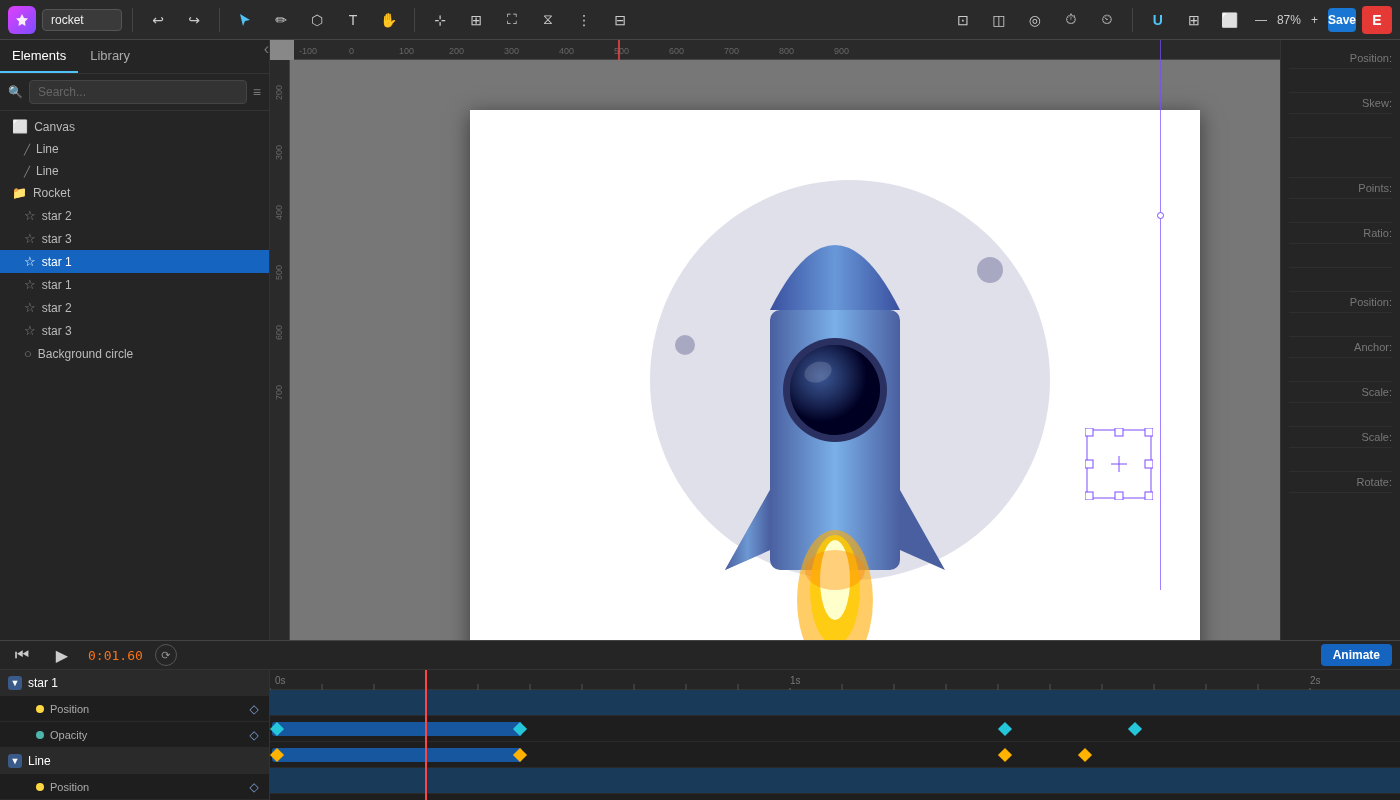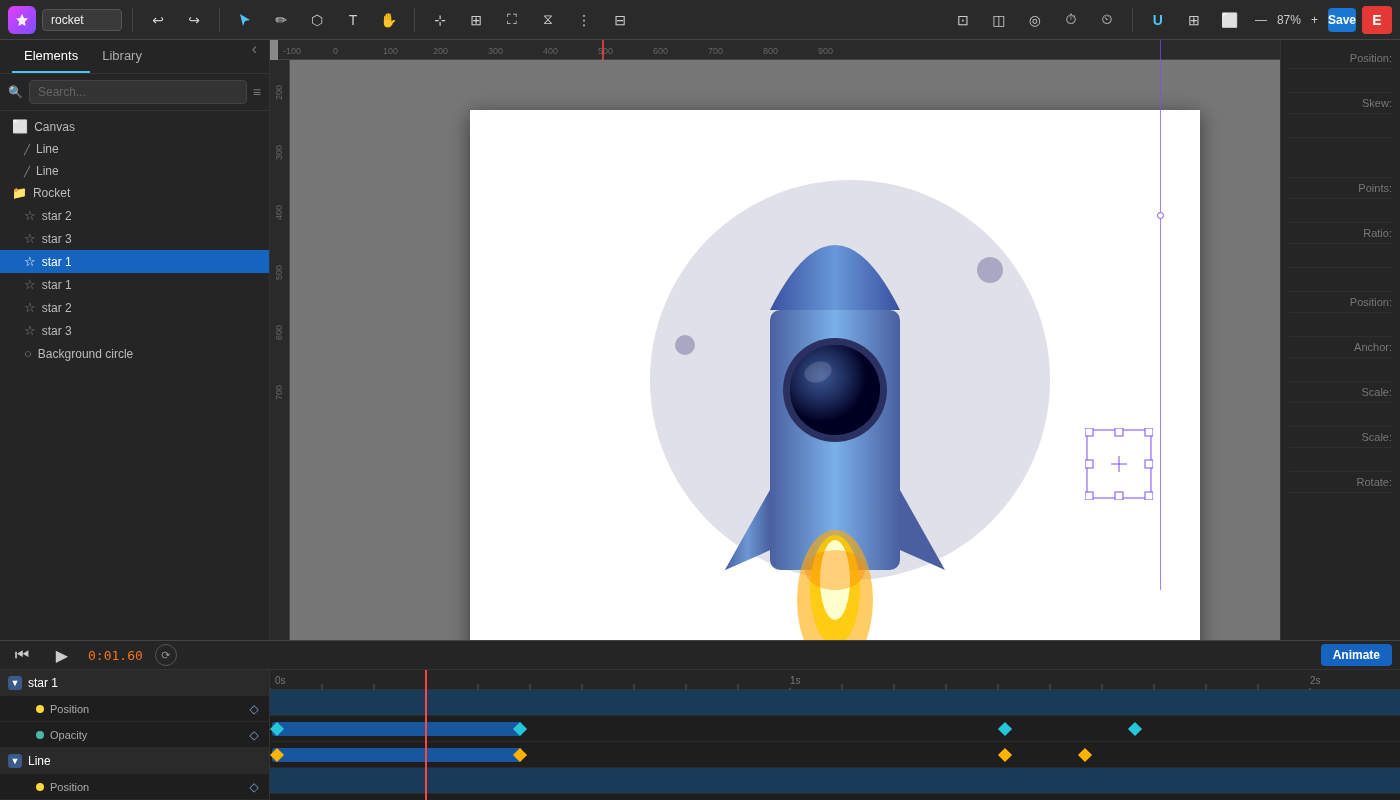--- a/index.html
+++ b/index.html
@@ -69,21 +69,21 @@
       width: 270px;
       background: #252525;
       border-right: 1px solid #333;
       display: flex;
       flex-direction: column;
       flex-shrink: 0;
     }
     #panel-tabs {
       display: flex;
       border-bottom: 1px solid #333;
-      padding: 0 12px;
+      padding: 0 0;
       align-items: flex-start;
     }
     .panel-tab {
       padding: 8px 12px;
       cursor: pointer;
       color: #aaa;
       font-size: 13px;
       border-bottom: 2px solid transparent;
     }
     .panel-tab.active { color: #fff; border-bottom-color: #4fc3f7; }
@@ -133,21 +133,21 @@
       flex: 1;
       position: relative;
       background: #888;
       overflow: hidden;
     }
     #ruler-top {
       height: 20px;
       background: #2a2a2a;
       border-bottom: 1px solid #444;
       position: absolute;
-      top: 0; left: 8px; right: 0;
+      top: 0; left: 24px; right: 0;
       display: flex;
       align-items: flex-end;
     }
     #ruler-left {
       width: 20px;
       background: #2a2a2a;
       border-right: 1px solid #444;
       position: absolute;
       top: 20px; left: 0; bottom: 0;
     }

